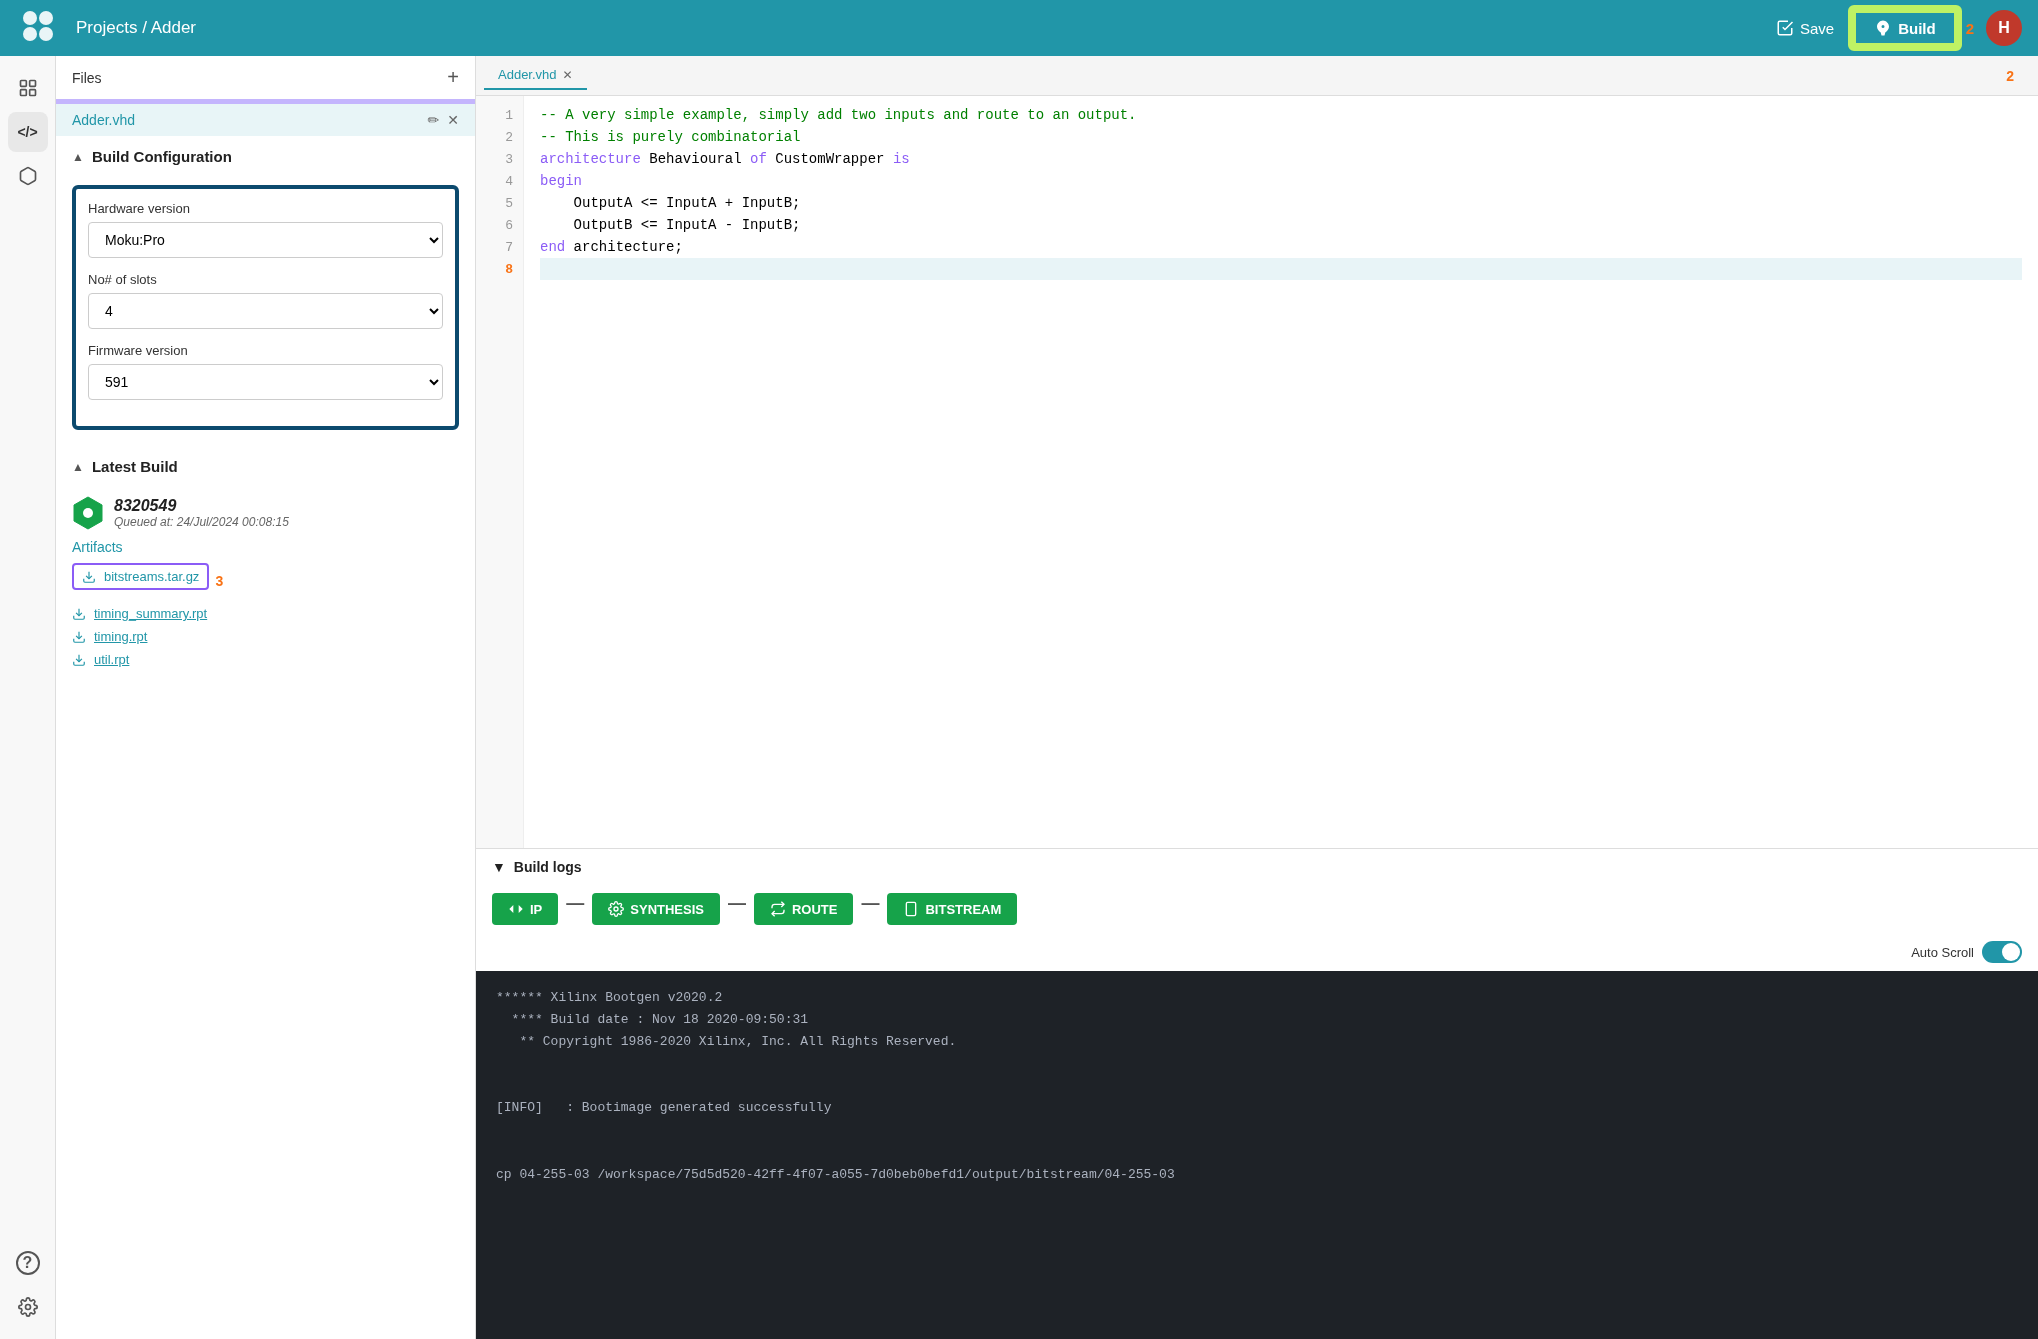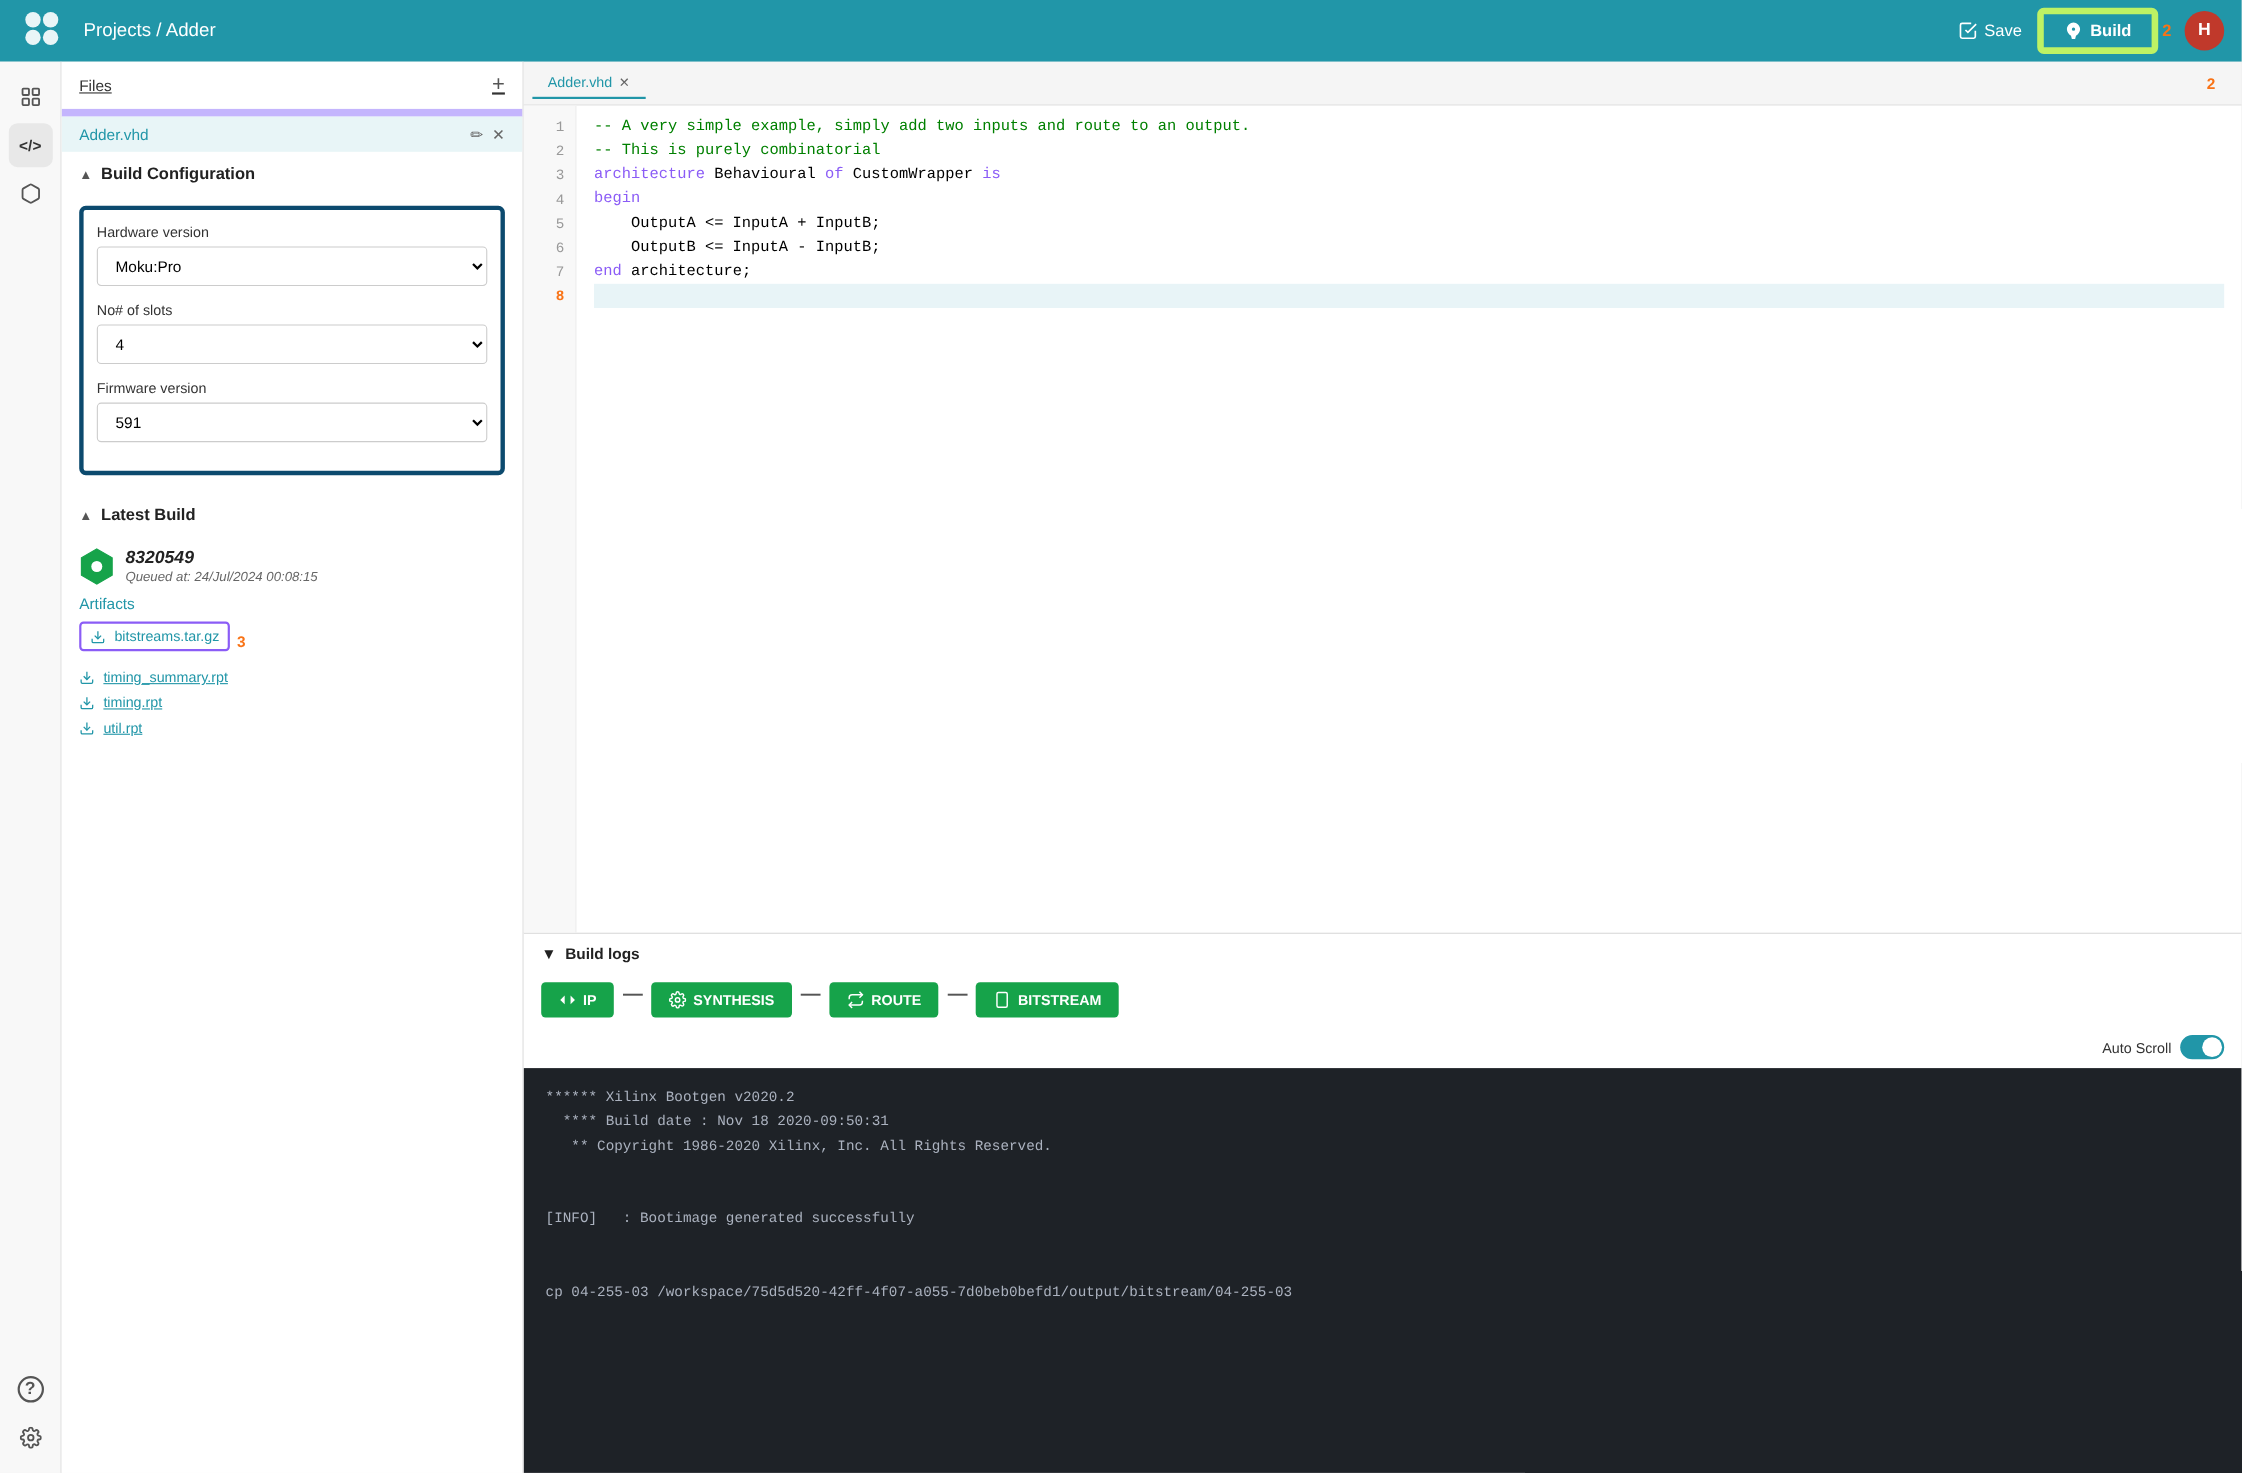--- a/index.html
+++ b/index.html
@@ -13,21 +13,21 @@
       flex-shrink: 0;
     }
     .top-nav .logo { width: 44px; height: 44px; margin-right: 16px; }
     .top-nav .breadcrumb { color: white; font-size: 17px; flex: 1; }
     .top-nav .save-btn {
       background: transparent; border: none; color: white;
       font-size: 15px; display: flex; align-items: center; gap: 6px;
       cursor: pointer; padding: 6px 14px; border-radius: 4px;
     }
     .top-nav .build-btn {
-      background: transparent; border: 6px solid #bef264;
+      background: transparent; border: 8px solid #bef264;
       color: white; font-size: 15px; font-weight: 600;
       display: flex; align-items: center; gap: 6px;
       cursor: pointer; padding: 6px 18px; border-radius: 6px;
     }
     .top-nav .notif-badge {
       color: #f97316; font-size: 15px; font-weight: 700; margin-left: 4px;
     }
     .top-nav .avatar {
       width: 36px; height: 36px; background: #c0392b; border-radius: 50%;
       display: flex; align-items: center; justify-content: center;
@@ -51,22 +51,22 @@
     .icon-bar .icon-btn.active { background: #e8e8e8; }
     .icon-bar .spacer { flex: 1; }
 
     
     .sidebar {
       width: 420px; background: #fff; border-right: 1px solid #ddd;
       display: flex; flex-direction: column; overflow-y: auto;
     }
     .sidebar-files-header {
       display: flex; align-items: center; justify-content: space-between;
-      padding: 10px 16px; border-bottom: 7px solid #c4b5fd;
-      font-size: 14px; color: #333; font-weight: 500; text-decoration: underline;
+      padding: 10px 16px; border-bottom: 5px solid #c4b5fd;
+      font-size: 14px; color: #333; font-weight: 500;
     }
     .sidebar-files-header .add-btn {
       background: none; border: none; font-size: 20px; cursor: pointer; color: #555;
     }
     .active-file-tab {
       display: flex; align-items: center; justify-content: space-between;
       padding: 8px 16px; background: #e8f5f7;
     }
     .active-file-tab .filename { color: #2196a8; font-size: 14px; font-weight: 500; }
     .active-file-tab .file-actions { display: flex; gap: 8px; }

